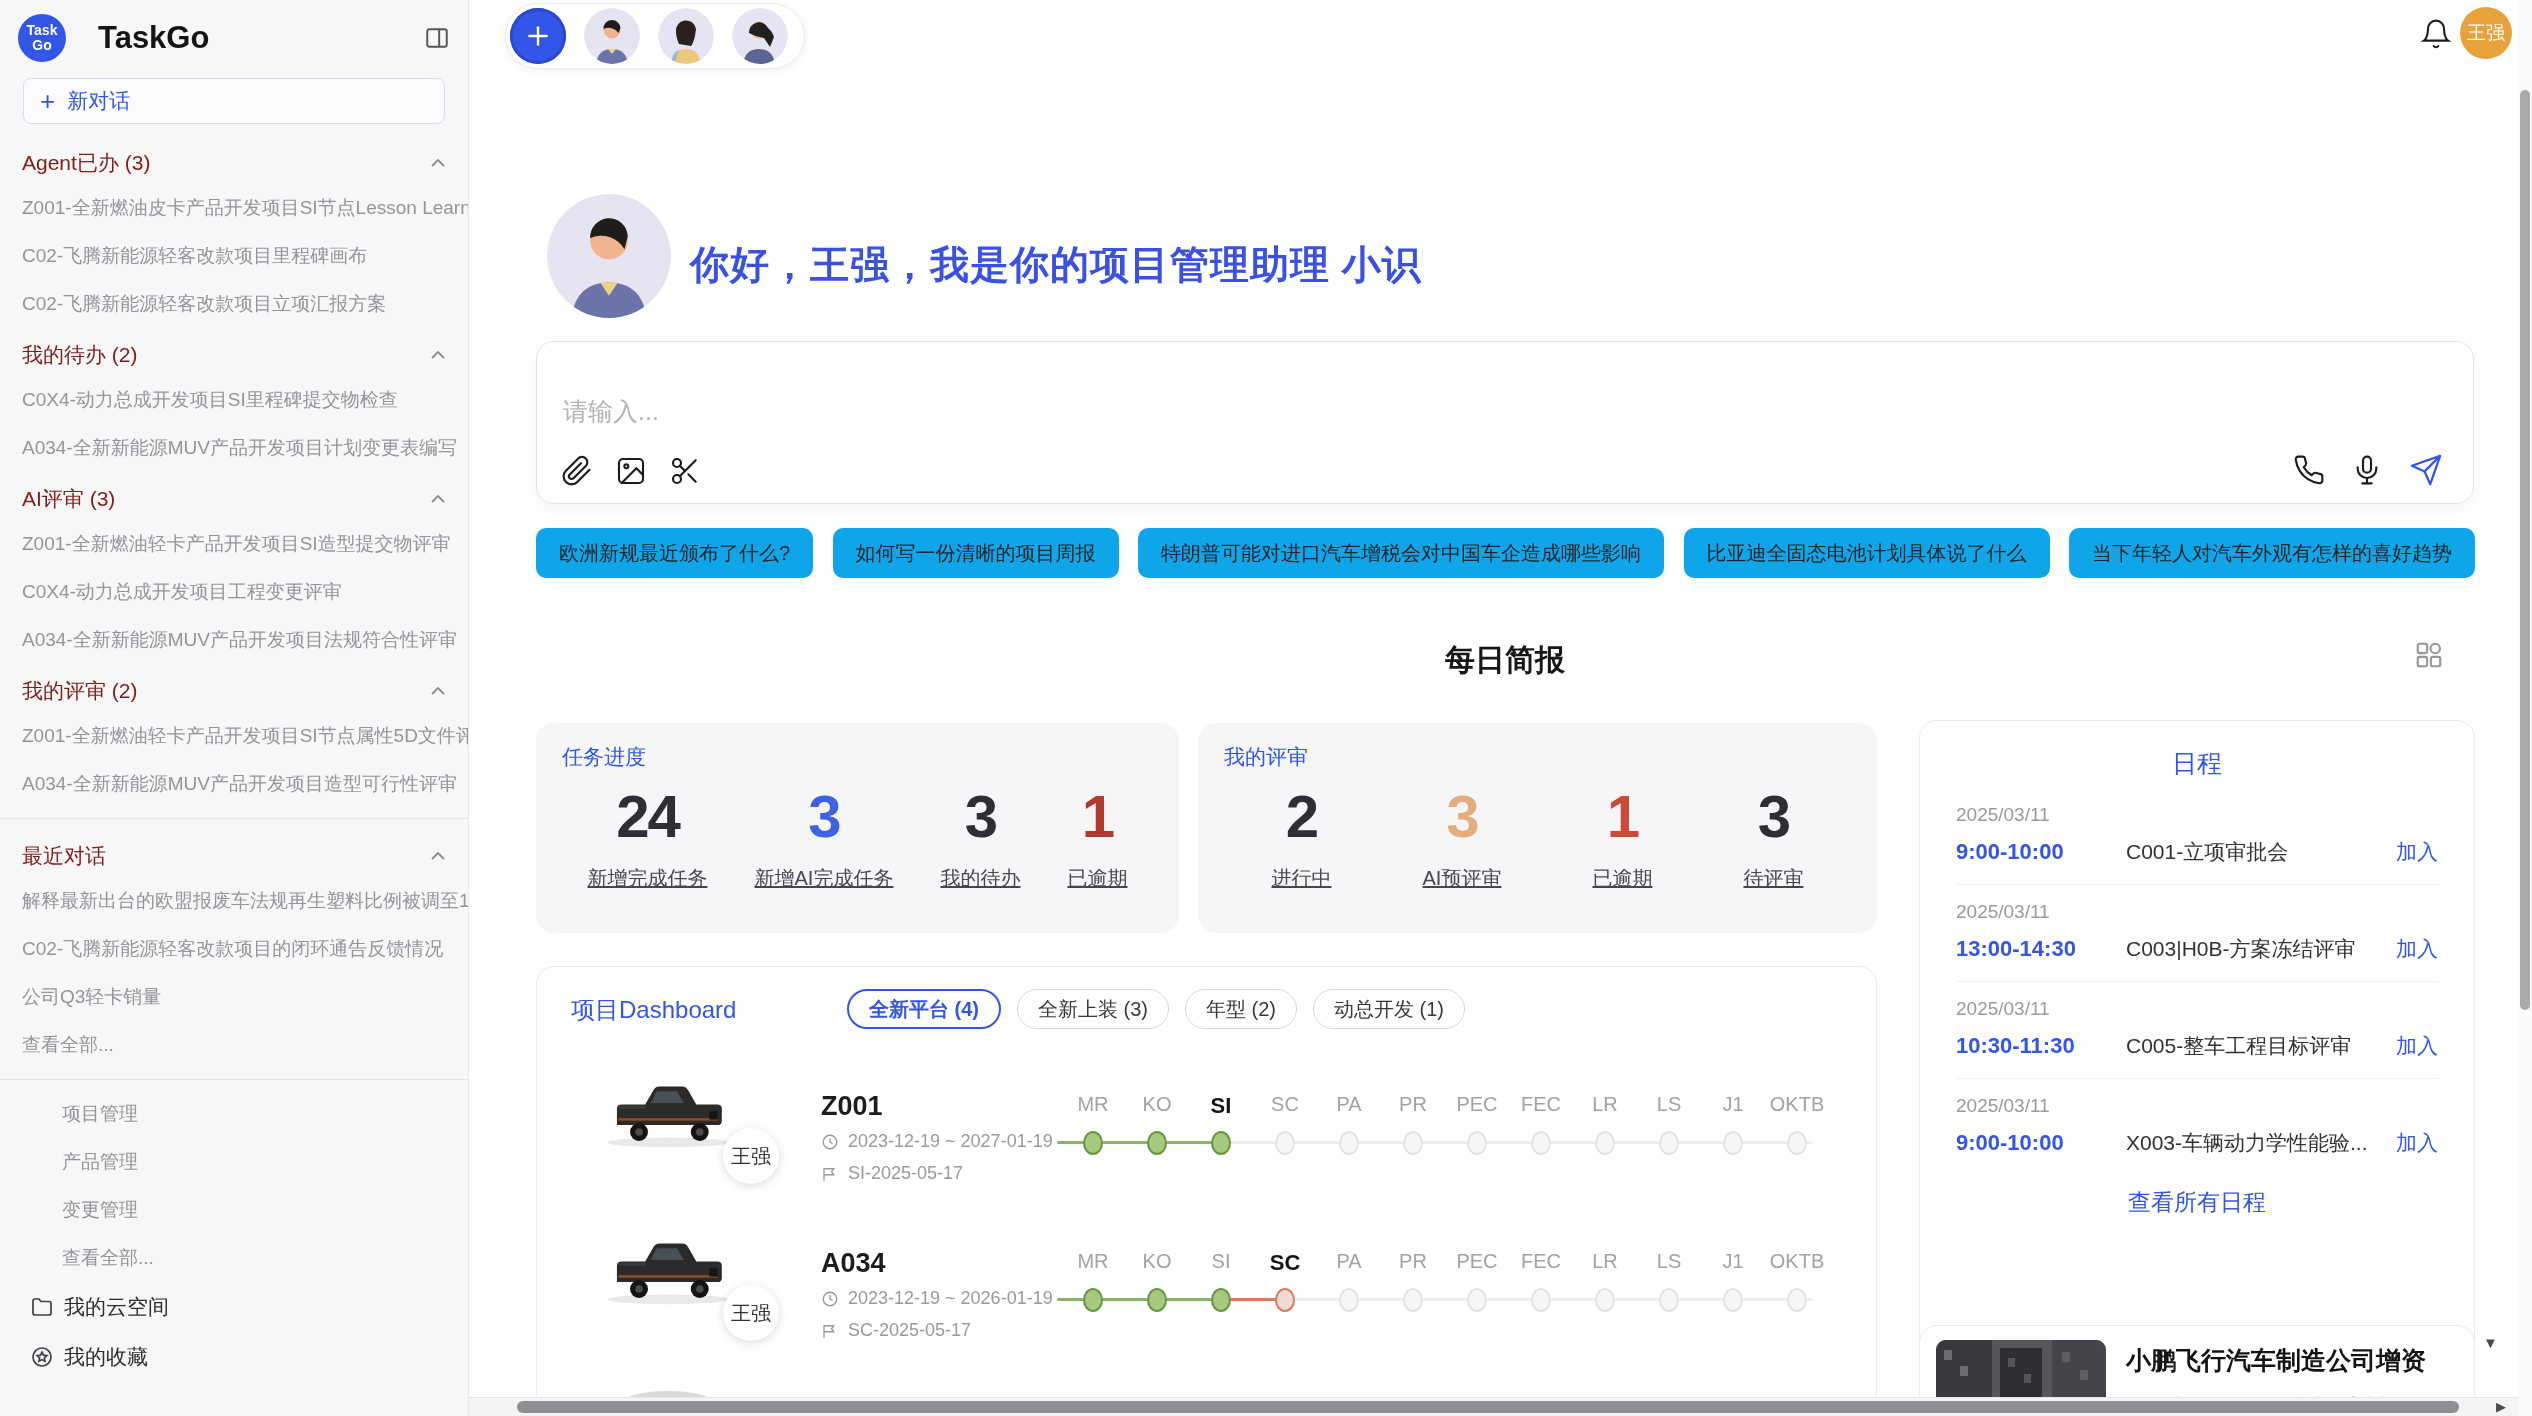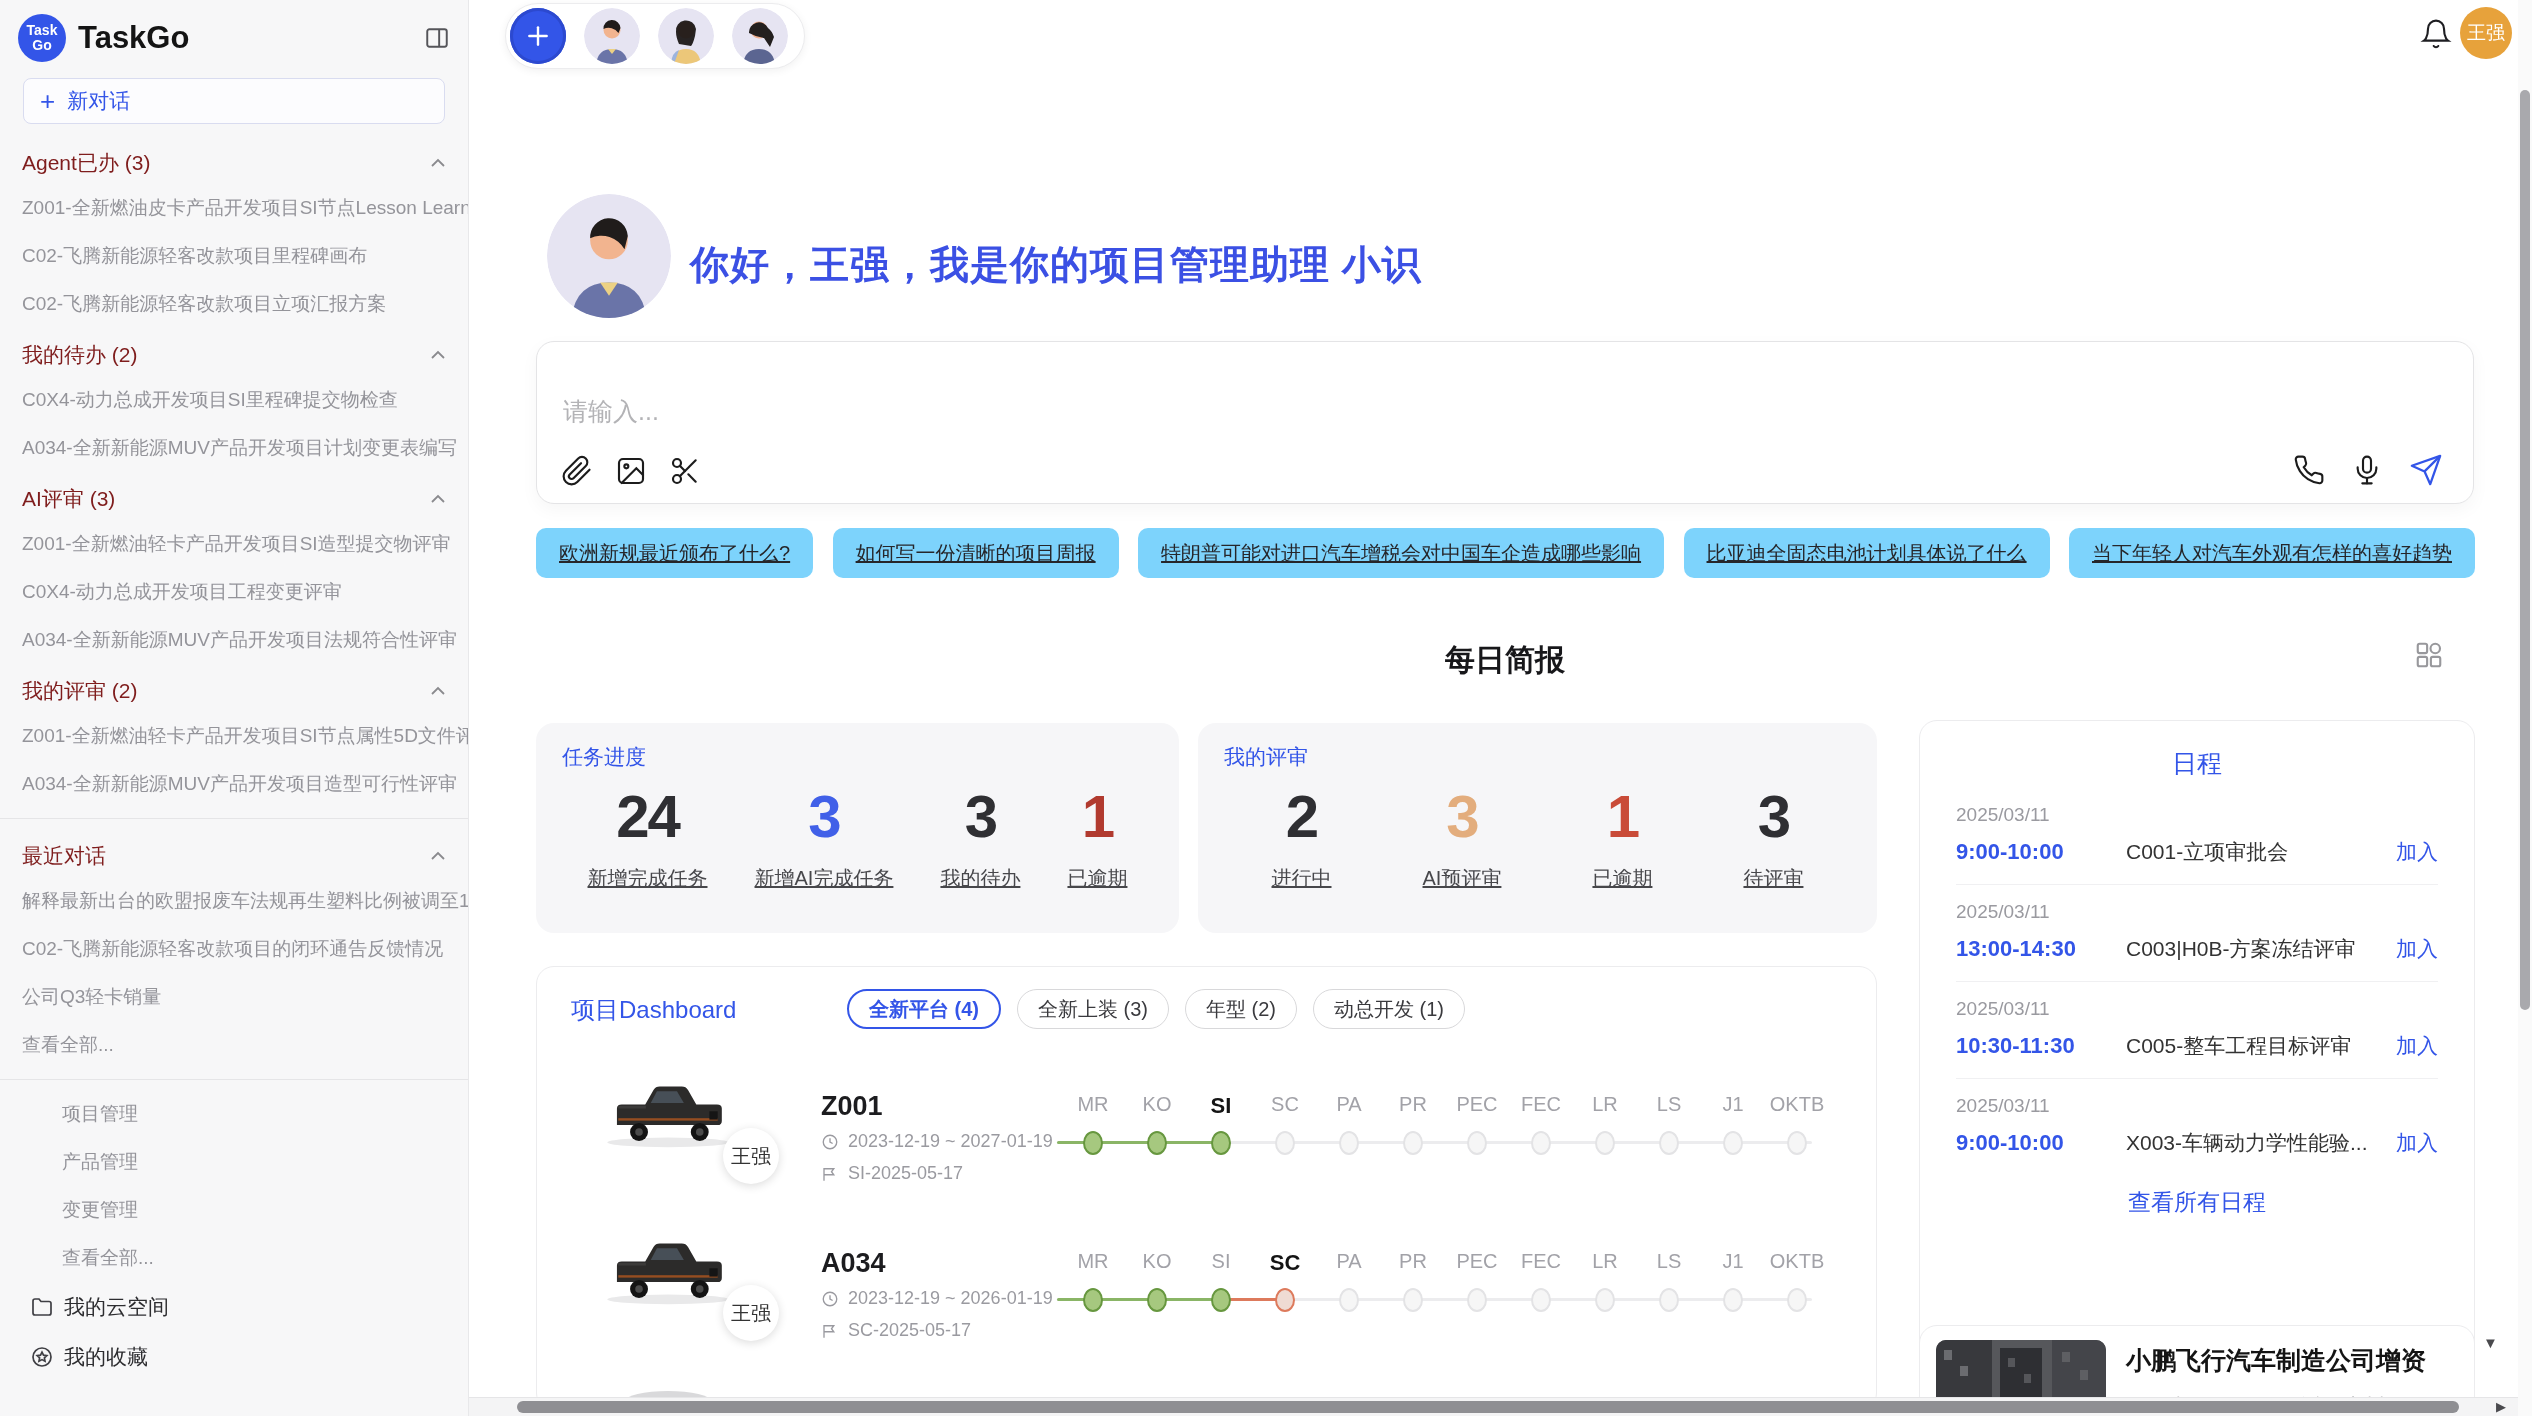--- a/index.html
+++ b/index.html
@@ -2,21 +2,21 @@
 <html><head>
 <meta charset="utf-8">
 <style>
   html,body{margin:0;padding:0;}
   body{width:2532px;height:1416px;overflow:hidden;position:relative;background:#fff;
        font-family:"Liberation Sans","DejaVu Sans",sans-serif;color:#222;}
   svg{display:block;}
   
   .sidebar{position:absolute;left:0;top:0;bottom:0;width:468px;background:#f7f7f8;
            border-right:1px solid #e8e8ea;overflow:hidden;z-index:5;}
-  .s-header{display:flex;align-items:center;gap:12px;padding:14px 18px 8px;}
+  .s-header{display:flex;align-items:center;gap:32px;padding:14px 18px 8px;}
   .logo{width:48px;height:48px;border-radius:50%;background:#3355e8;color:#fff;font-size:14px;
         font-weight:700;display:flex;flex-direction:column;align-items:center;justify-content:center;line-height:15px;flex:none;}
   .s-title{font-size:31px;font-weight:700;color:#141414;flex:1;}
   .panel-icon{color:#55555a;flex:none;cursor:pointer;}
   .new-chat{margin:8px 23px 12px;height:44px;background:#fcfcfe;border:1px solid #d9dcf0;border-radius:8px;
             display:flex;align-items:center;gap:12px;padding:0 16px;color:#3355e8;font-size:21px;cursor:pointer;}
   .plus-glyph{font-size:26px;line-height:1;font-weight:400;}
   .group-label{display:flex;align-items:center;justify-content:space-between;padding:13px 22px 7px;font-size:21px;color:#7f1d1d;}
   .chev{color:#8a8a8e;}
   .s-item{padding:11px 22px;font-size:19px;color:#94949a;white-space:nowrap;overflow:hidden;cursor:pointer;}
@@ -43,22 +43,22 @@
             border-radius:18px;box-shadow:0 6px 18px rgba(0,0,0,.04);box-sizing:border-box;}
   .composer input{position:absolute;left:24px;top:54px;width:1400px;border:none;outline:none;font-size:25px;
                   color:#333;background:transparent;font-family:inherit;}
   .composer input::placeholder{color:#b3b3b6;}
   .c-left{position:absolute;left:24px;bottom:16px;display:flex;gap:22px;align-items:center;}
   .c-right{position:absolute;right:30px;bottom:16px;display:flex;gap:26px;align-items:center;}
   .icon-btn{color:#1c1c1c;cursor:pointer;}
   .send{color:#3355e8;}
   
   .chips{position:absolute;left:536px;top:528px;width:1939px;display:flex;justify-content:space-between;}
-  .chip{height:50px;background:#7dd3fc;border-radius:10px;display:flex;align-items:center;padding:0 23px;
-        font-size:20px;color:#26262a;white-space:nowrap;cursor:pointer;text-decoration:underline;}
+  .chip{height:50px;background:#0ea5e9;border-radius:10px;display:flex;align-items:center;padding:0 23px;
+        font-size:20px;color:#26262a;white-space:nowrap;cursor:pointer;}
   
   .brief-title{position:absolute;left:536px;top:640px;width:1938px;text-align:center;font-size:30px;font-weight:700;color:#17171a;}
   .brief-icon{position:absolute;left:2414px;top:640px;color:#98989c;cursor:pointer;}
   .stat-card{position:absolute;top:723px;height:210px;background:#f6f6f8;border-radius:18px;}
   #card-tasks{left:536px;width:643px;}
   #card-reviews{left:1198px;width:679px;}
   .stat-title{position:absolute;left:26px;top:20px;font-size:21px;color:#3355e8;}
   .stats{position:absolute;left:0;right:0;top:64px;display:flex;justify-content:space-around;padding:0 28px;}
   .stat{display:flex;flex-direction:column;align-items:center;gap:18px;}
   .num{font-size:60px;font-weight:600;letter-spacing:-2px;line-height:1;}

